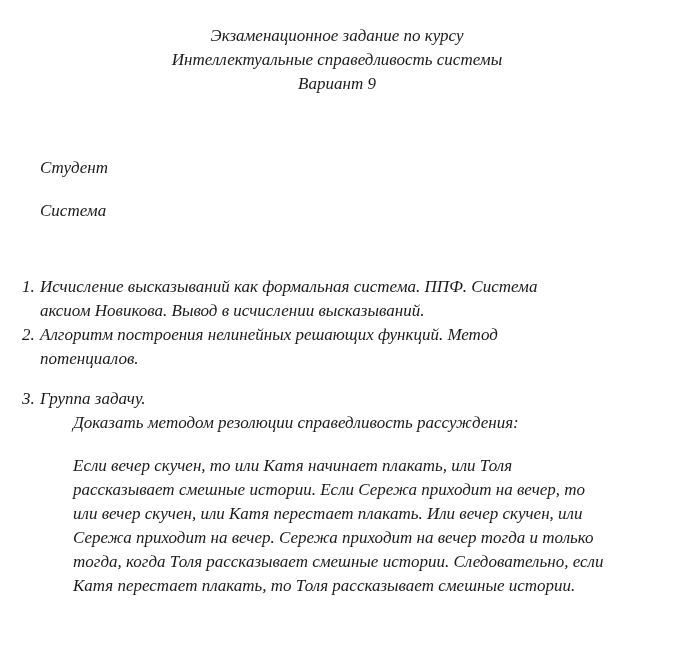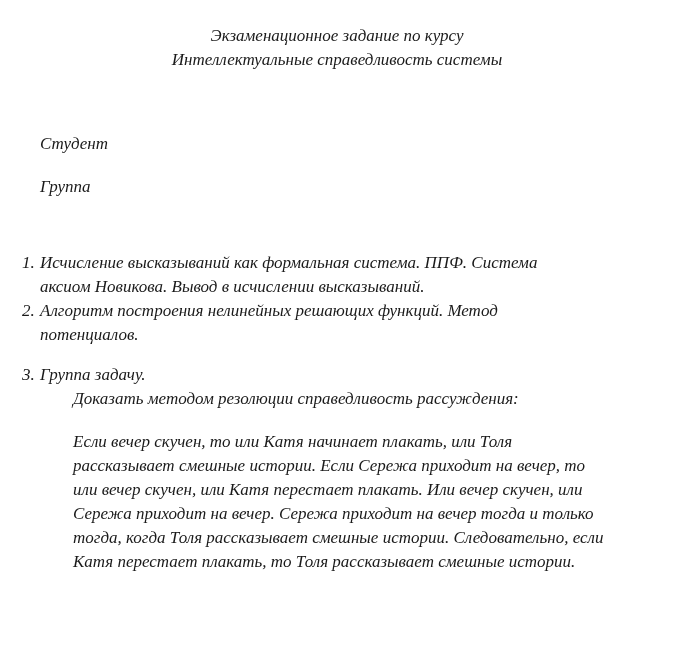--- a/index.html
+++ b/index.html
@@ -70,25 +70,26 @@
   }
 </style>
 </head>
 <body>
 
 <div class="page">
 
   <div class="title-block">
     <div>Экзаменационное задание по курсу</div>
     <div>Интеллектуальные справедливость системы</div>
+    <div>Вариант 9</div>
   </div>
 
   <div class="byline">
     <p>Студент</p>
-    <p>Группа</p>
+    <p>Система</p>
   </div>
 
   <div class="questions">
 
     <div class="q-row">
       <span class="q-num">1.</span>
       <span class="q-text multiline">Исчисление высказываний как формальная система. ППФ. Система
 аксиом Новикова. Вывод в исчислении высказываний.</span>
     </div>
 

